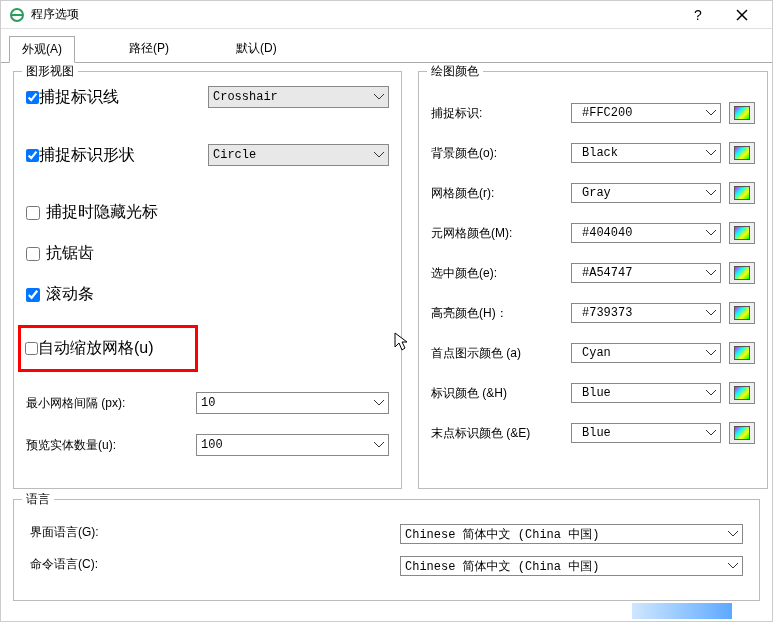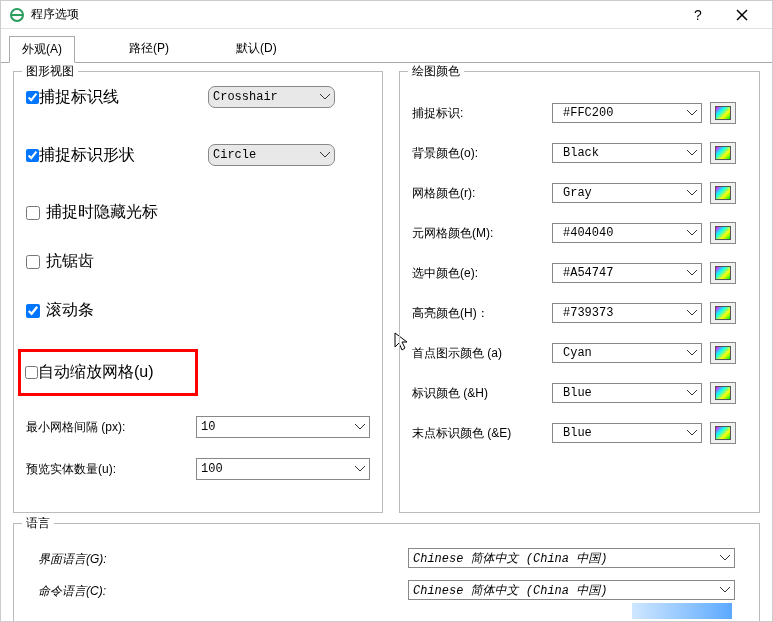--- a/index.html
+++ b/index.html
@@ -12,40 +12,40 @@
 .tabs { display: flex; margin-top: 6px; padding-left: 8px; border-bottom: 1px solid #aaa; gap: 41px; }
 .tab { padding: 4px 12px; border: 1px solid transparent; border-bottom: none; cursor: pointer; font-size: 12px; }
 .tab.active { background: #fff; border: 1px solid #aaa; border-bottom: 1px solid #fff; position: relative; top: 1px; }
 .content { flex: 1; padding: 8px 12px 4px 12px; overflow: hidden; }
 .row-top { display: flex; gap: 16px; margin-bottom: 10px; }
 .fieldset { border: 1px solid #bbb; padding: 10px 12px 12px 12px; position: relative; }
 .fieldset .legend { position: absolute; top: -9px; left: 8px; background: #fff; padding: 0 4px; font-size: 12px; }
 .left-fs { flex: 0 0 370px; }
 .right-fs { flex: 1; }
 .row-bot { }
-.check-row { display: flex; align-items: center; margin: 28px 0; }
+.check-row { display: flex; align-items: center; margin: 20px 0; }
 .check-row:first-of-type { margin-top: 30px;}
 .check-row input[type=checkbox] { width: 14px; height: 14px; margin-right: 6px; }
 .check-label { font-size: 16px; }
 .sel-row { display: flex; align-items: center; margin: 20px 0; }
 .sel-row .lbl { width: 170px; font-size: 12px; }
 .select { flex: 1; height: 22px; border: 1px solid #888; background: #e8e8e8; font-family: "Consolas","Courier New",monospace; font-size: 12px; padding: 0 18px 0 4px; display:flex; align-items:center; position:relative; cursor:pointer; }
 .select .chev { position: absolute; right: 4px; top: 50%; transform: translateY(-50%); }
 .two-col-row { display: flex; align-items: center; margin: 4px 0 36px 0; }
 .two-col-row .check-area { width: 182px; display:flex; align-items:center; }
-.two-col-row .select { width: 127px; flex: none; border-radius: 7px; }
+.two-col-row .select { width: 181px; flex: none; }
 .redbox { border: 3px solid #f00; padding: 10px 8px 10px 4px; width: 180px; margin: 8px 0 18px -8px; }
 .color-row { display: flex; align-items: center; margin: 18px 0; }
 .color-row:first-of-type { margin-top: 20px;}
 .color-row .clabel { width: 140px; font-size: 12px; }
 .color-row .csel { width: 150px; height: 20px; border: 1px solid #888; background: #fff; font-family: "Consolas","Courier New",monospace; font-size: 12px; padding: 0 18px 0 10px; display:flex; align-items:center; position:relative; cursor:pointer; margin-right: 8px;}
 .color-row .csel .chev { position:absolute; right:4px; top:50%; transform:translateY(-50%);}
 .swatch-btn { width: 26px; height: 22px; border: 1px solid #888; display:flex; align-items:center; justify-content:center; cursor:pointer; background:#f0f0f0; }
 .swatch-inner { width: 16px; height: 14px; border: 1px solid #555; background: linear-gradient(135deg,#f0f,#0ff,#ff0,#0f0);}
-.lang-row { display: flex; align-items: flex-end; margin: 12px 12px; font-style: italic; }
+.lang-row { display: flex; align-items: flex-start; margin: 12px 4px; }
 .lang-row:first-of-type { margin-top: 14px;}
 .lang-row .llabel { width: 370px; font-size: 12px;}
 .lang-row .lsel { flex: 1; height: 20px; border: 1px solid #888; background: #fff; font-family: "Consolas","Courier New",monospace; font-size: 12px; padding: 0 18px 0 4px; display:flex; align-items:center; position:relative; cursor:pointer;}
 .lang-row .lsel .chev { position:absolute; right:4px; top:50%; transform:translateY(-50%);}
 .cursor { position: absolute; left: 380px; top: 260px; pointer-events: none;}
 .left-fs { position: relative;}
 .bottom-bar { position: absolute; bottom: 2px; right: 40px; width: 100px; height: 16px; background: linear-gradient(90deg,#cfe7ff,#5da9ff);}
 .window { position: relative;}
 svg { display: block;}
 </style>

